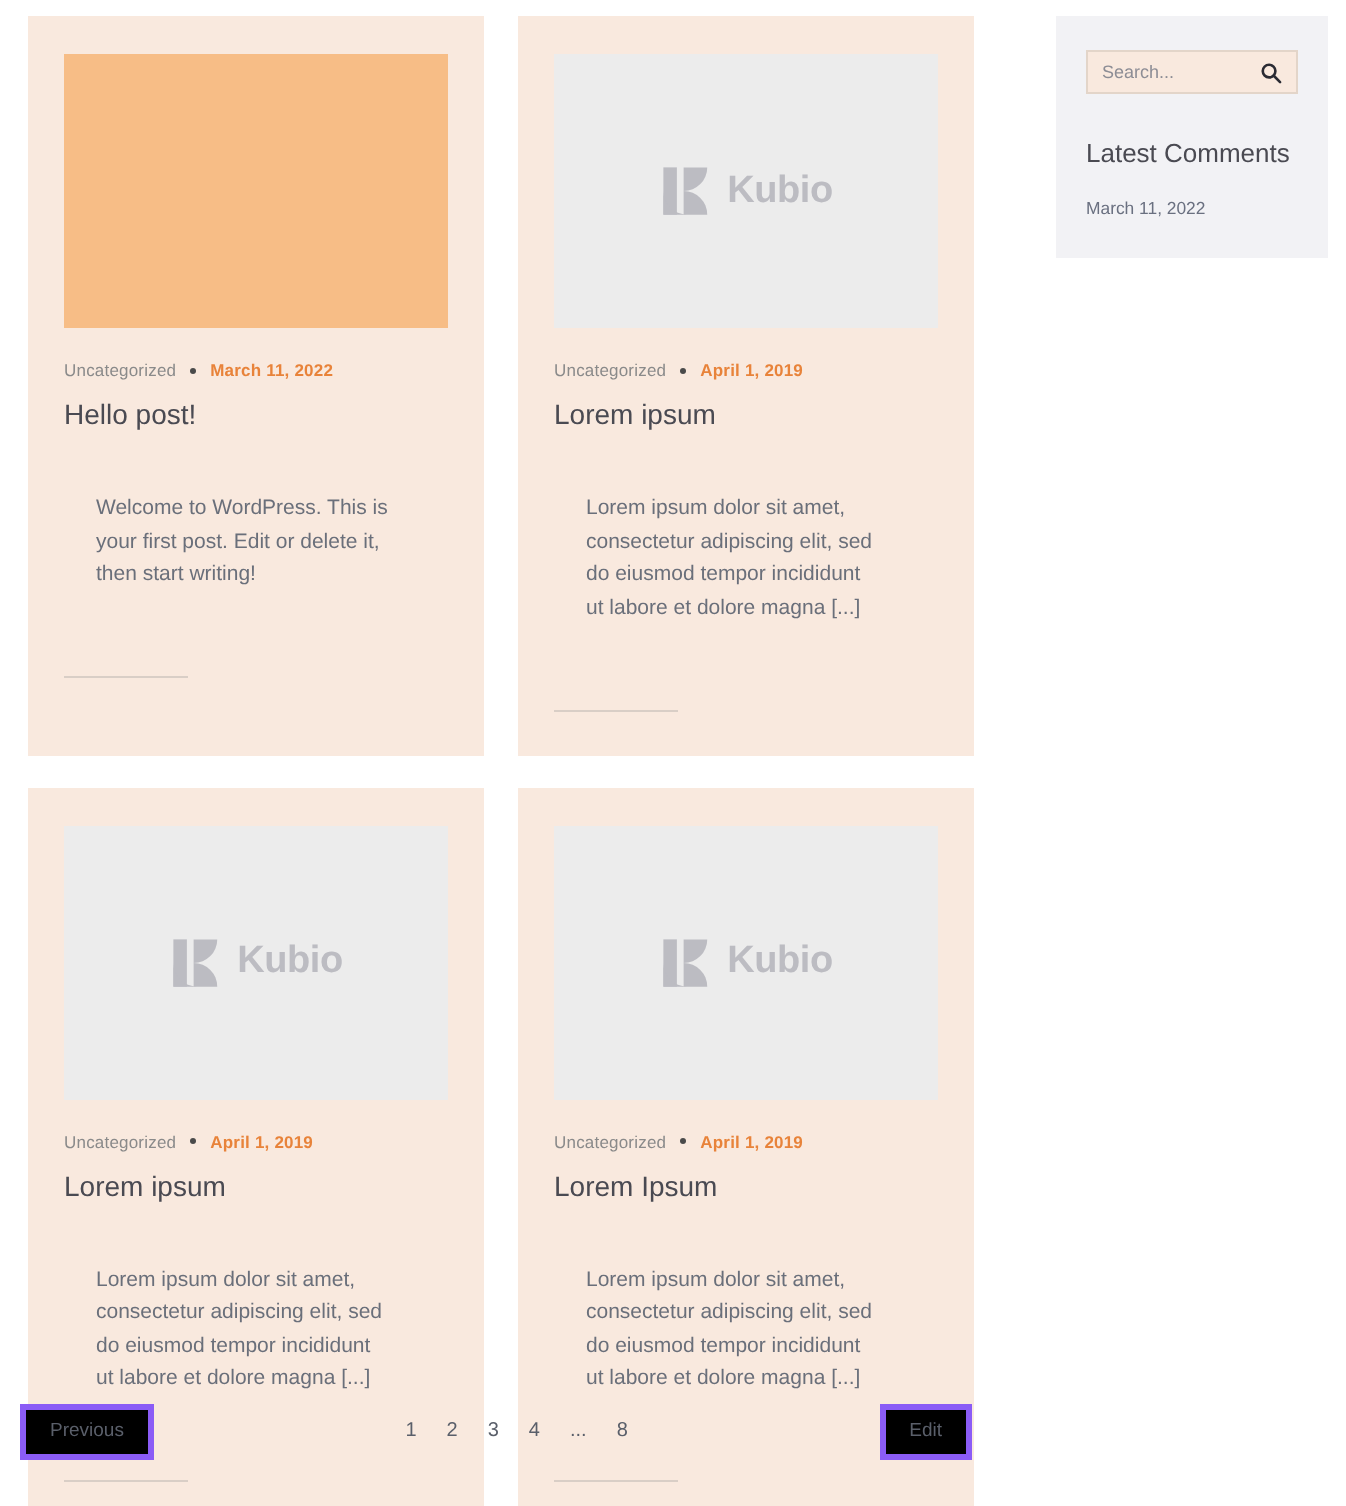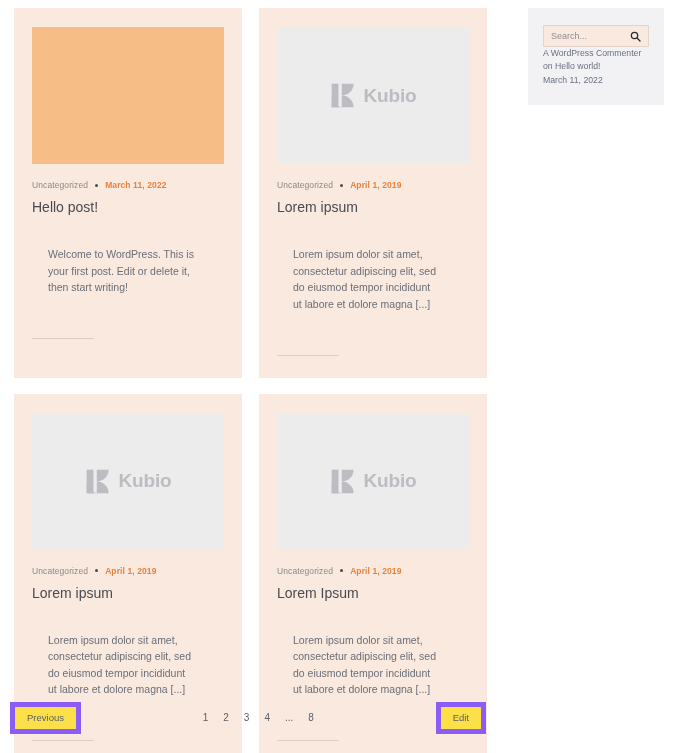--- a/index.html
+++ b/index.html
@@ -192,22 +192,22 @@
   .pagination {
     position: absolute;
     left: 10px;
     top: 702px;
     width: 476px;
     display: flex;
     align-items: center;
     justify-content: space-between;
   }
   .page-btn {
-    border: 5px solid #8b5cf6;
-    background: #fde047;
+    border: 3px solid #8b5cf6;
+    background: #000000;
     font-size: 9.5px;
     color: #5a5f6a;
     padding: 6px 12px;
     font-family: "Liberation Sans", sans-serif;
     line-height: 1;
     cursor: pointer;
   }
   .page-numbers {
     display: flex;
     align-items: center;
@@ -332,18 +332,18 @@
 
   <aside class="sidebar">
     <div class="search-box">
       <input class="search-input" type="text" placeholder="Search..." style="">
       <svg class="search-icon" width="11" height="11" viewBox="0 0 16 16">
         <circle cx="6.6" cy="6.6" r="4.6" fill="none" stroke="#2b2b33" stroke-width="1.9"></circle>
         <line x1="10.2" y1="10.2" x2="14.6" y2="14.6" stroke="#2b2b33" stroke-width="1.9" stroke-linecap="round"></line>
       </svg>
     </div>
 
-
-    <div class="comment-item">A WordPress Commenter on Hello world!</div>
+    <h3 class="sidebar-heading">Latest Comments</h3>
+
     <div class="comment-date">March 11, 2022</div>
   </aside>
 
 </div>
 
 </body></html>

